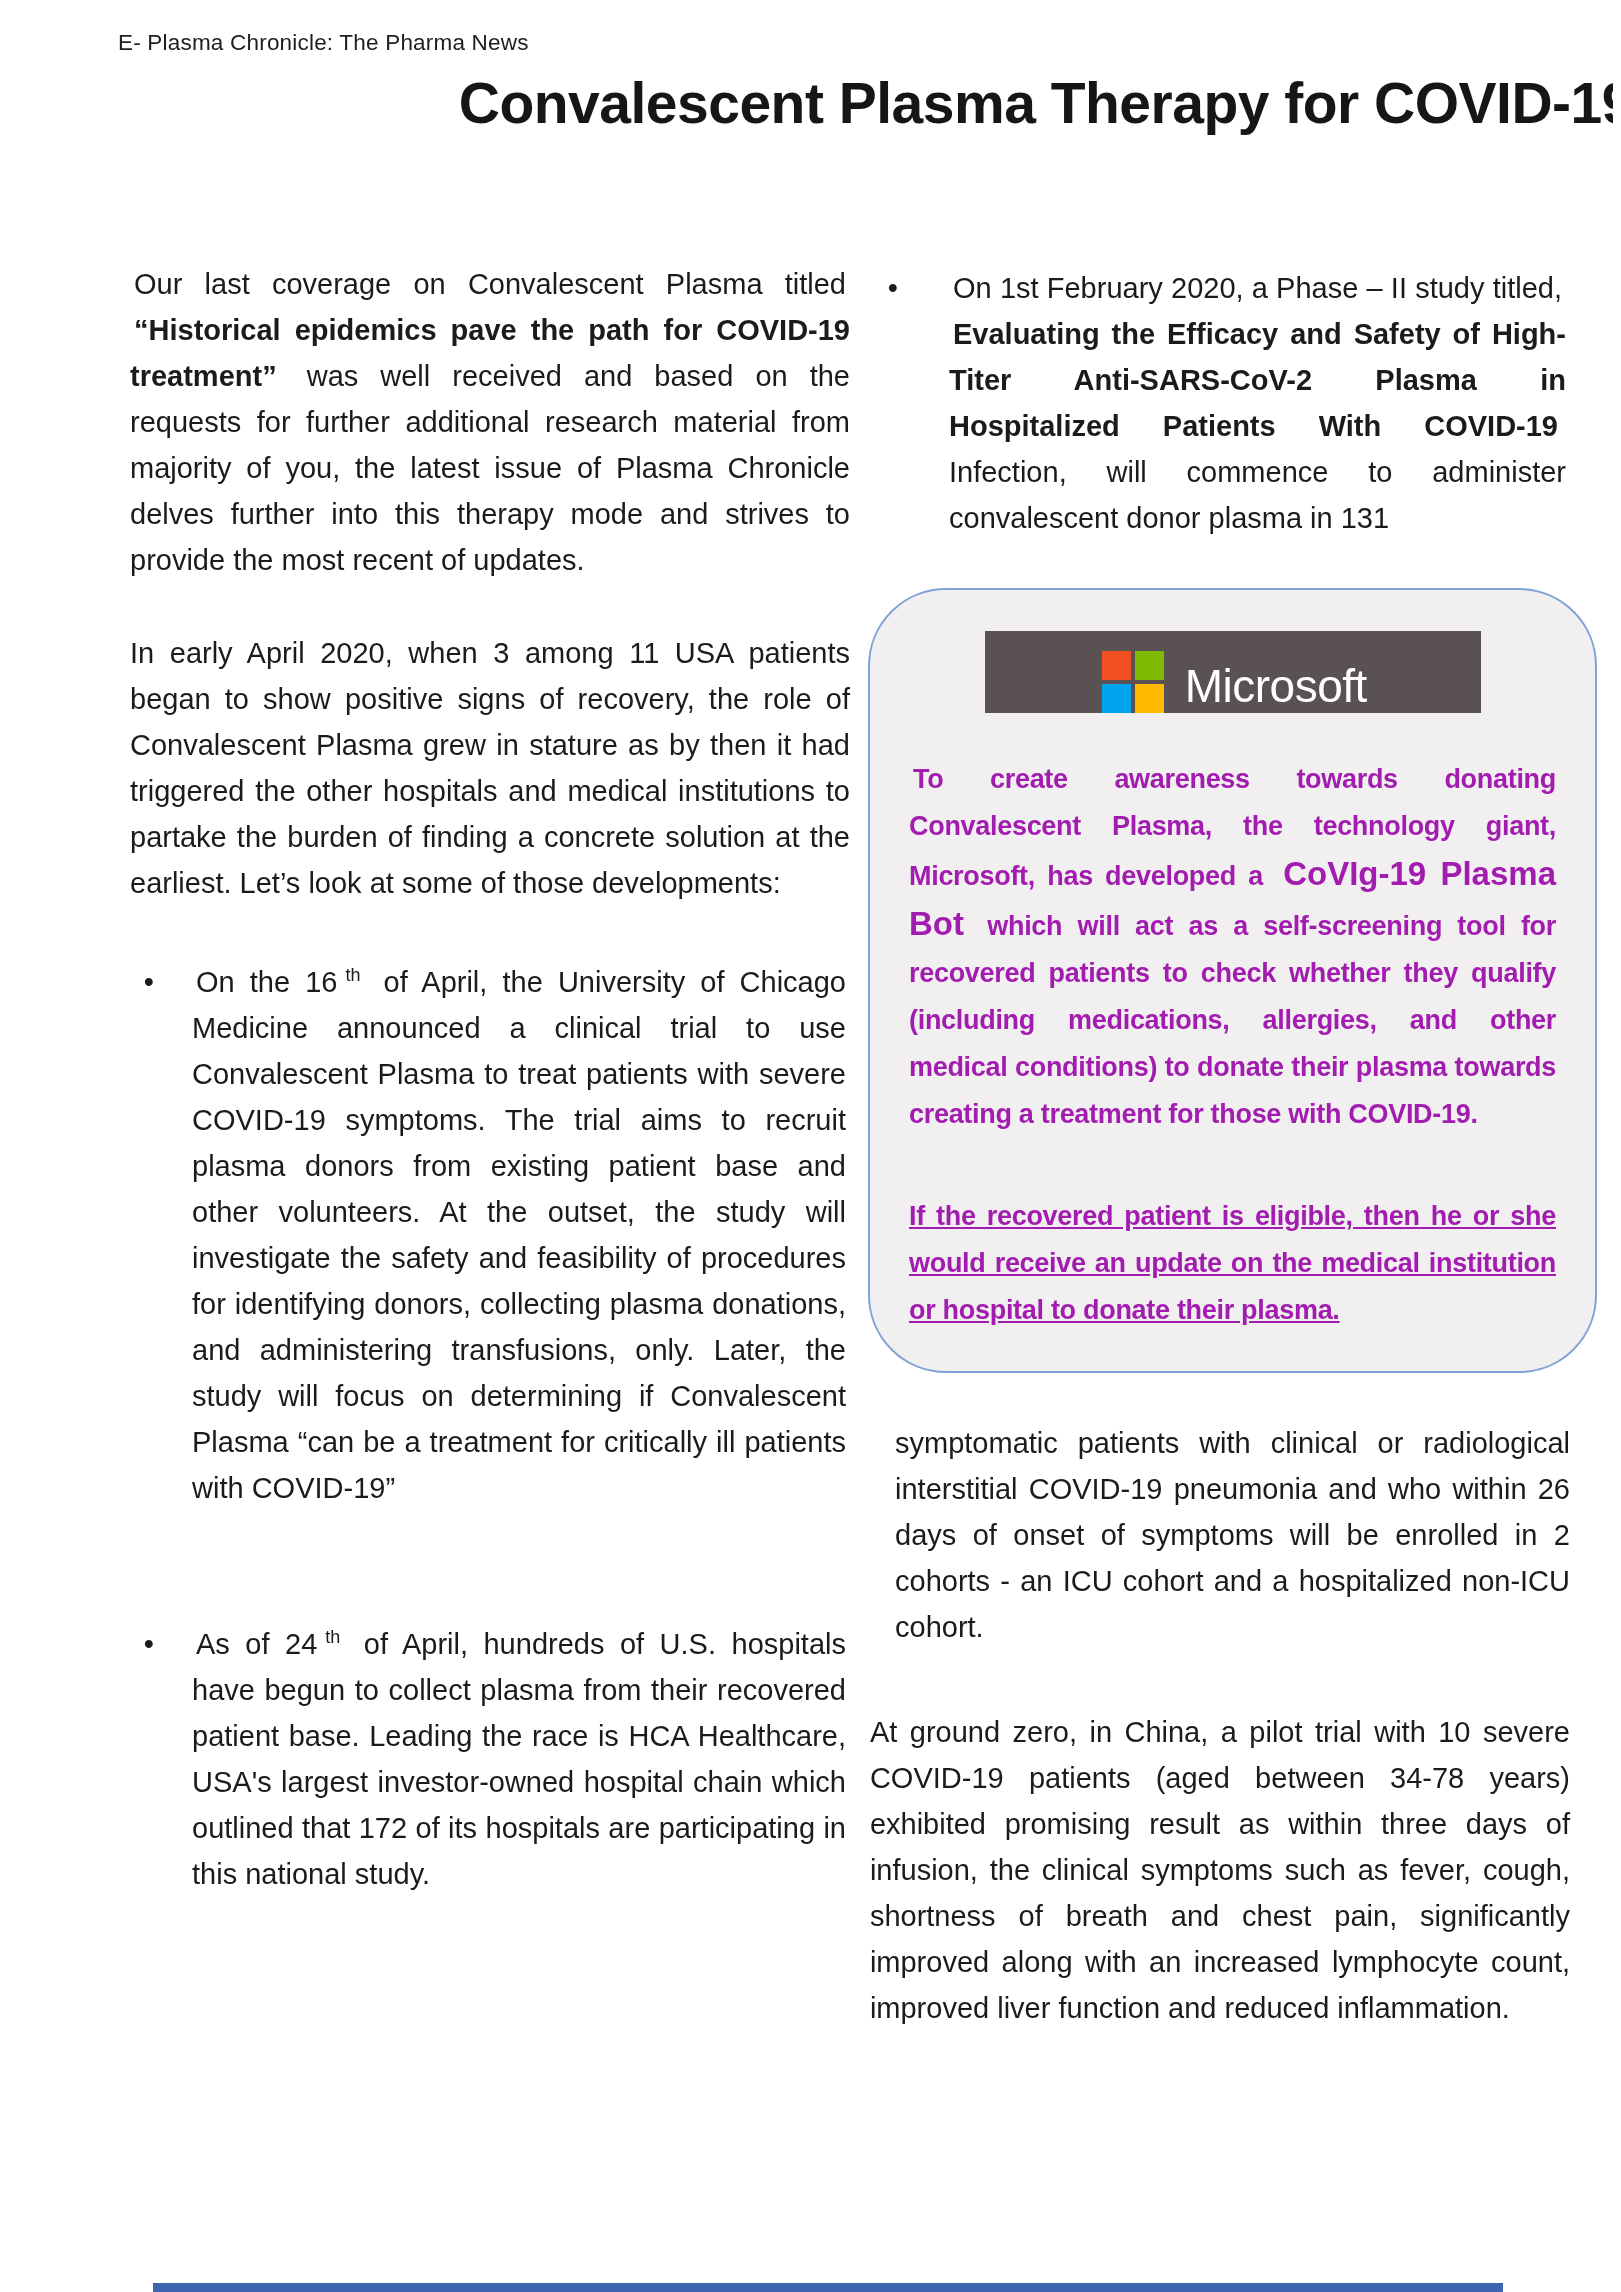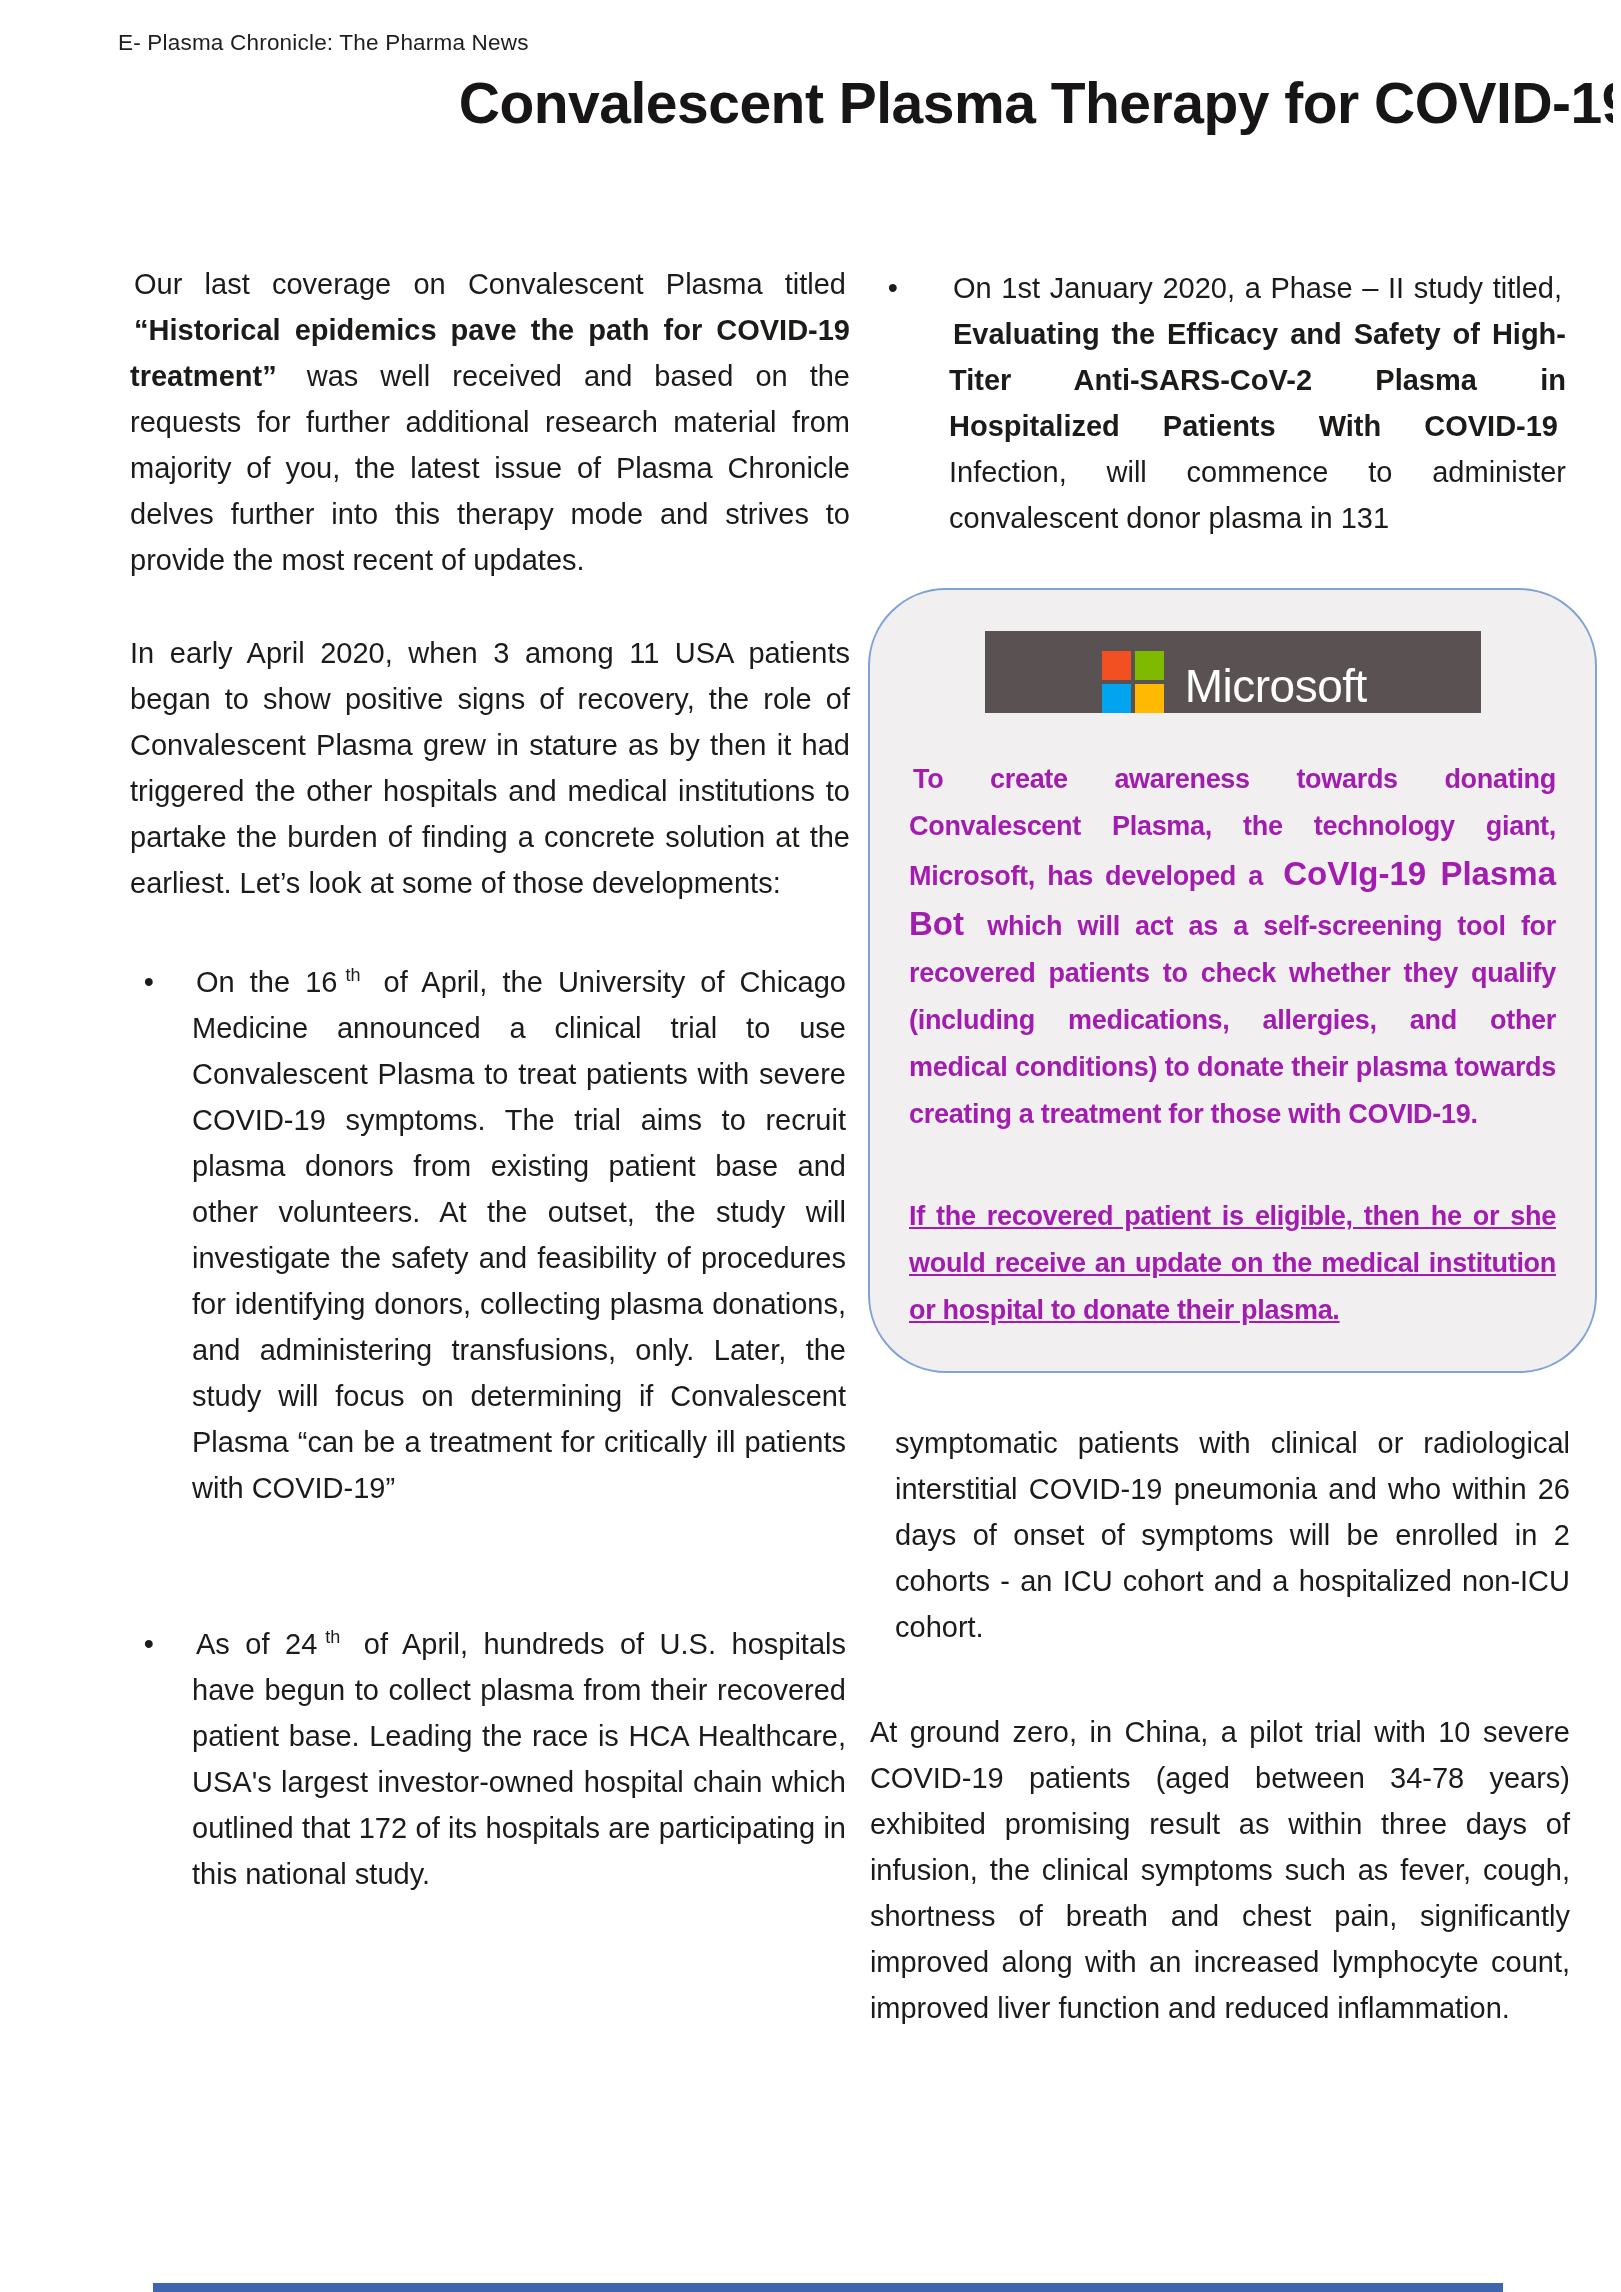--- a/index.html
+++ b/index.html
@@ -95,21 +95,21 @@
       <span class="dot">•</span>
       <p class="btext"><span>As of 24</span><sup class="ord">th</sup><span> of April, hundreds of U.S. hospitals have begun to collect plasma from their recovered patient base. Leading the race is HCA Healthcare, USA's largest investor-owned hospital chain which outlined that 172 of its hospitals are participating in this national study.</span></p>
     </div>
 
   </div>
 
   <div class="col col-right">
 
     <div class="bullet">
       <span class="dot">•</span>
-      <p class="btext"><span>On 1st January 2020, a Phase – II study titled, </span><b>Evaluating the Efficacy and Safety of High-Titer Anti-SARS-CoV-2 Plasma in Hospitalized Patients With COVID-19</b><span> Infection, will commence to administer convalescent donor plasma in 131</span></p>
+      <p class="btext"><span>On 1st February 2020, a Phase – II study titled, </span><b>Evaluating the Efficacy and Safety of High-Titer Anti-SARS-CoV-2 Plasma in Hospitalized Patients With COVID-19</b><span> Infection, will commence to administer convalescent donor plasma in 131</span></p>
     </div>
 
     <div class="ms-box">
       <div class="ms-band">
         <span class="ms-logo">
           <span class="sq-red"></span>
           <span class="sq-green"></span>
           <span class="sq-blue"></span>
           <span class="sq-yellow"></span>
         </span>

